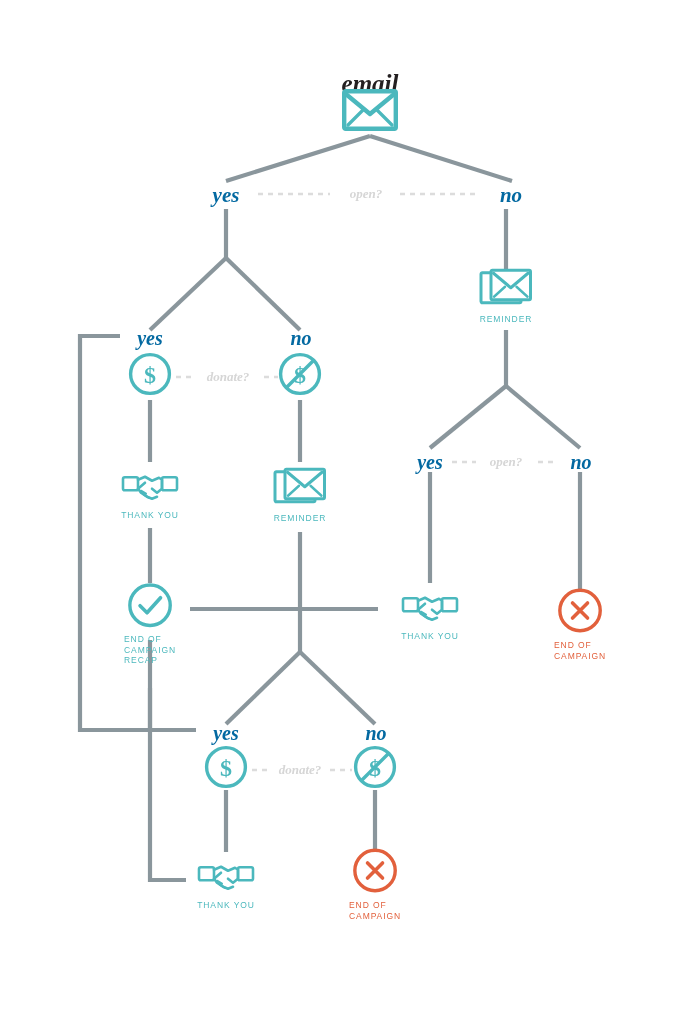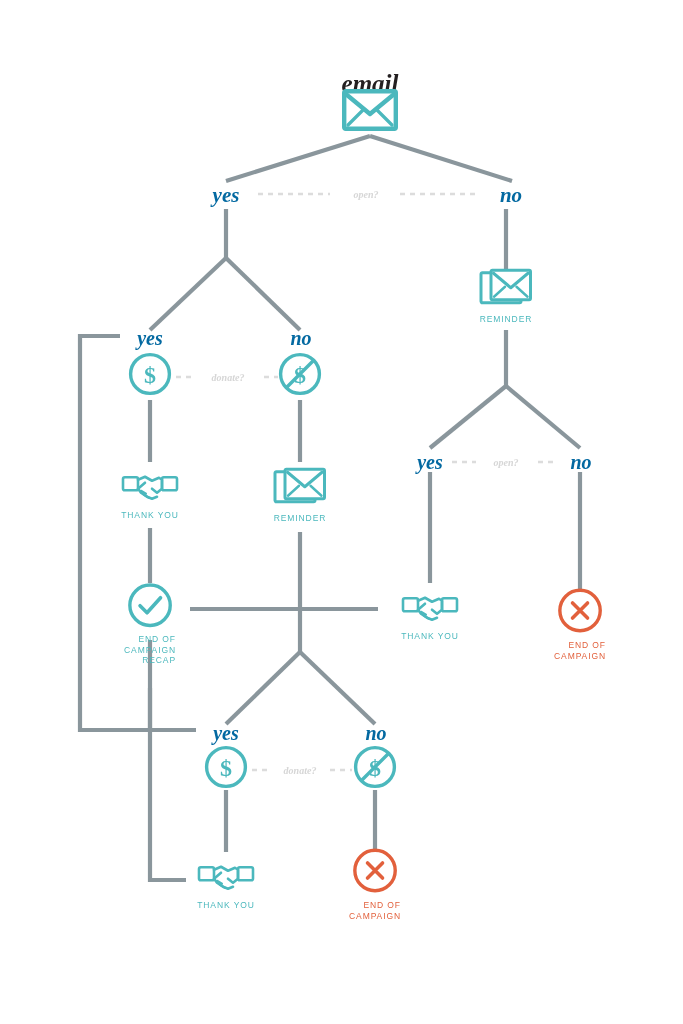--- a/index.html
+++ b/index.html
@@ -5,37 +5,37 @@
   html,body{margin:0;padding:0;background:#ffffff;}
   body{width:683px;height:1024px;overflow:hidden;
        font-family:"Liberation Sans", sans-serif;}
   #stage{position:relative;width:683px;height:1024px;background:#ffffff;}
   svg.wires{position:absolute;left:0;top:0;width:683px;height:1024px;}
 
   .node{position:absolute;transform:translate(-50%,-50%);
         display:flex;flex-direction:column;align-items:center;
         justify-content:flex-start;}
   .node .glyph{display:block;line-height:0;}
-  .node .caption{margin-top:6px;text-align:right;
+  .node .caption{margin-top:6px;text-align:left;
         font-family:"Liberation Sans", sans-serif;
         font-size:8.5px;letter-spacing:0.9px;line-height:10.5px;
         white-space:pre-line;}
   .cap-teal{color:#4bb8bd;}
   .cap-red{color:#e2603c;}
 
   .branchlabel{position:absolute;transform:translate(-50%,-50%);
         font-family:"Liberation Serif", serif;
         font-weight:700;font-style:italic;color:#0369a1;
         font-size:21px;letter-spacing:0px;white-space:nowrap;}
   .branchlabel.small{font-size:20px;}
 
   .qlabel{position:absolute;transform:translate(-50%,-50%);
         font-family:"Liberation Serif", serif;
         font-weight:700;font-style:italic;color:#d6d6d6;
-        font-size:10px;white-space:nowrap;}
+        font-size:13px;white-space:nowrap;}
 
   .title{position:absolute;transform:translate(-50%,-50%);
         font-family:"Liberation Serif", serif;
         font-weight:700;font-style:italic;color:#231f20;
         font-size:25px;white-space:nowrap;}
 </style>
 </head>
 <body>
 
 <div id="stage">

